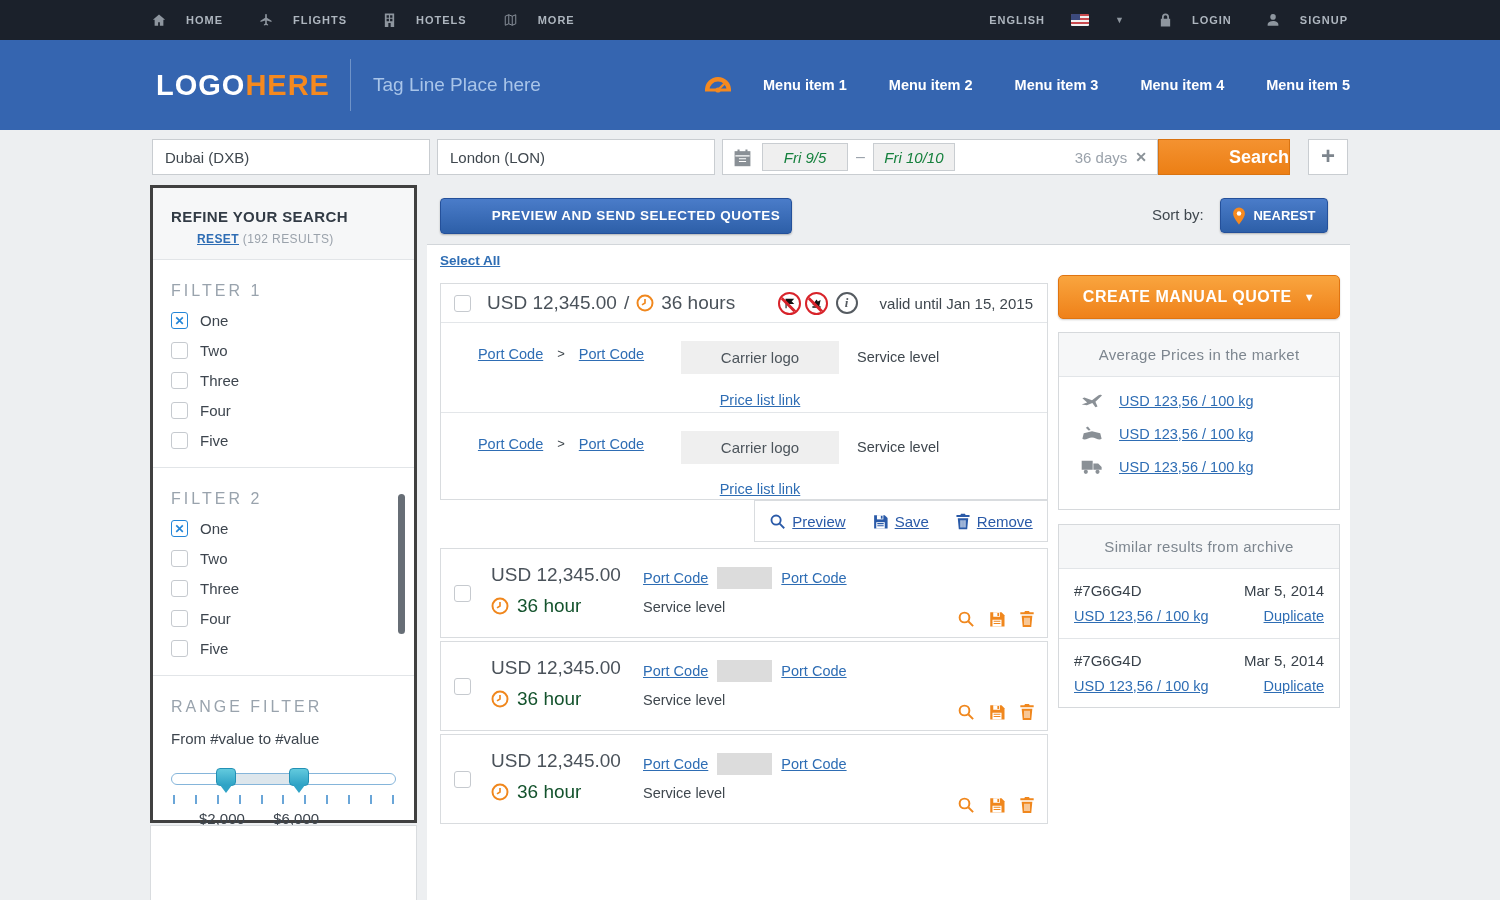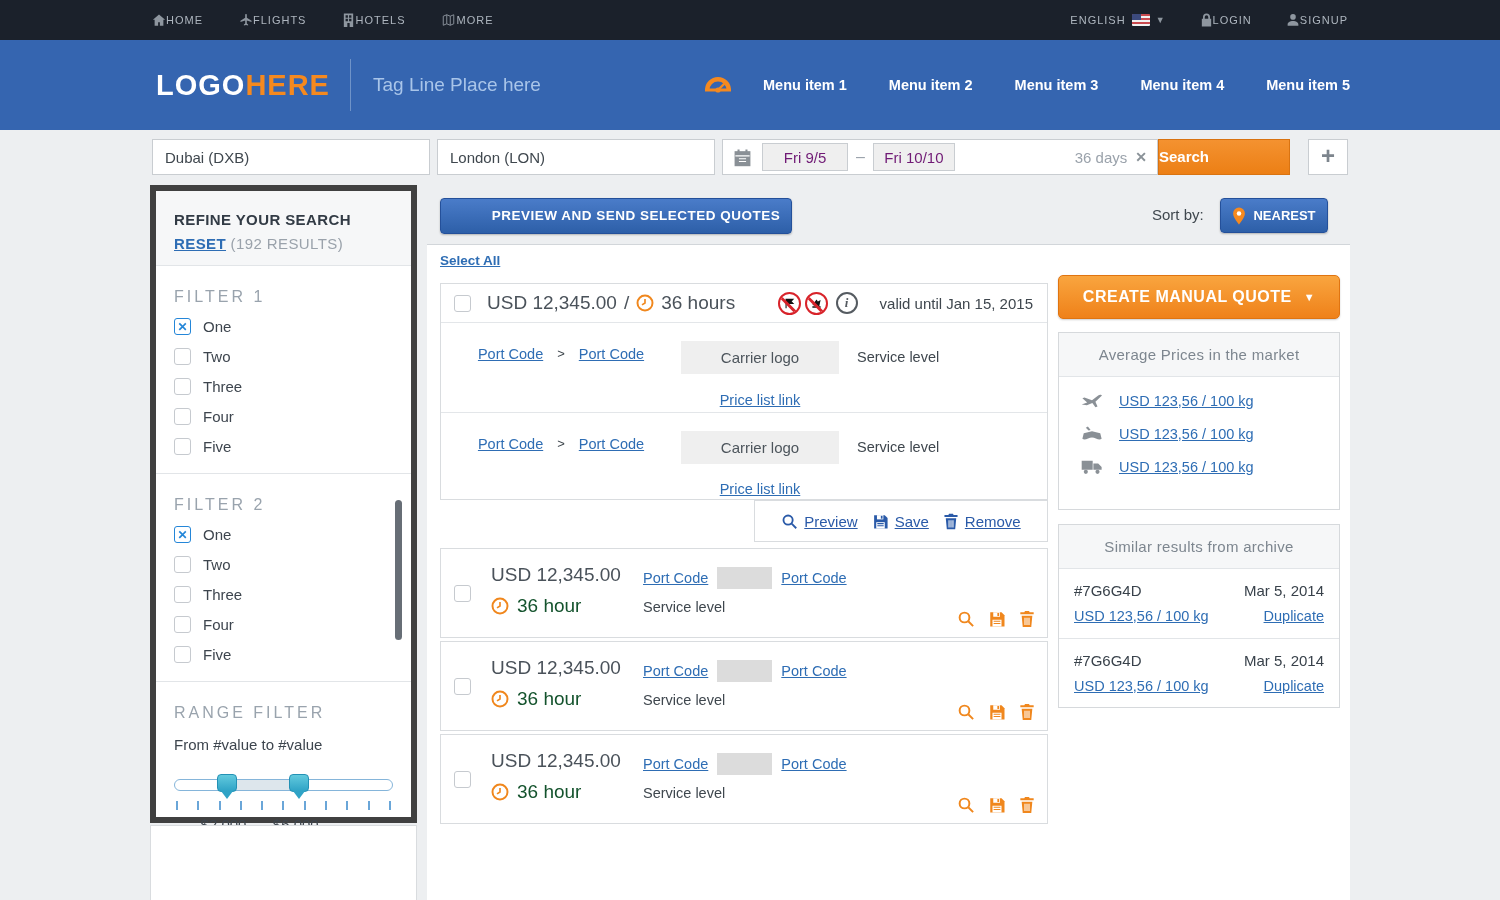--- a/index.html
+++ b/index.html
@@ -6,22 +6,22 @@
   html,body { width:1500px; height:900px; overflow:hidden; }
   body { font-family:"Liberation Sans", sans-serif; background:#edeff1; position:relative; color:#3f474e; }
   a { text-decoration:underline; color:#2e6db4; cursor:pointer; }
   svg { display:block; }
 
   
   .topbar { position:absolute; left:0; top:0; width:1500px; height:40px; background:#1b212b;
             display:flex; align-items:center; }
   .topbar-left { display:flex; align-items:center; gap:36px; margin-left:152px; }
   .topbar-right { display:flex; align-items:center; gap:34px; margin-left:auto; margin-right:152px; }
-  .topitem { display:flex; align-items:center; gap:0; color:#aeb6bf; font-size:11px;
-             letter-spacing:1px; cursor:pointer; font-weight:400;text-align:center; }
+  .topitem { display:flex; align-items:center; gap:20px; color:#aeb6bf; font-size:11px;
+             letter-spacing:1px; cursor:pointer; font-weight:700;text-align:center; }
   .topitem .ticon { color:#8e969f; }
   .flag { width:18px; height:12px; margin-left:6px; position:relative; overflow:hidden; border-radius:1px;
           background:repeating-linear-gradient(#c94a4f 0 2px,#f2f2f2 2px 4px); }
   .flag::after { content:''; position:absolute; left:0; top:0; width:9px; height:6px; background:#3c4a7d; }
   .caret { color:#8e969f; font-size:9px; margin-left:6px; }
 
   
   .header { position:absolute; left:0; top:40px; width:1500px; height:90px; background:#3565b0;
             display:flex; align-items:center; }
   .logo { margin-left:156px; font-size:29px; font-weight:700; letter-spacing:1px; cursor:pointer; }
@@ -32,38 +32,38 @@
   .menuitem { color:#ffffff; font-size:14.5px; font-weight:700; cursor:pointer; white-space:nowrap; }
   .gauge-icon { margin-right:-12px; }
 
   
   .searchrow { position:absolute; left:0; top:139px; width:1500px; height:37px; }
   .sfield { position:absolute; height:36px; background:#fff; border:1px solid #c9cdd1; font-size:15px;
             color:#3f474e; padding:0 12px; }
   .datewrap { position:absolute; left:722px; top:0; width:436px; height:36px; background:#fff;
               border:1px solid #c9cdd1; display:flex; align-items:center; padding:0 10px; }
   .datebox { background:#efefef; border:1px solid #c9cdd1; height:28px; display:flex; align-items:center;
-             justify-content:center; font-size:15px; color:#701a75; cursor:pointer; }
+             justify-content:center; font-size:15px; color:#15803d; cursor:pointer;font-style:italic; }
   .duration { margin-left:auto; color:#9aa2ab; font-size:15px; display:flex; align-items:center; gap:8px; }
   .dur-x { color:#8a9298; font-weight:700; font-size:14px; cursor:pointer; }
   .search-btn { position:absolute; left:1158px; top:0; width:132px; height:36px;
                 background:linear-gradient(#f49230,#ec7f15); border:1px solid #d97311; color:#fff;
-                font-size:15px; font-weight:700; text-align:left; line-height:34px; cursor:pointer; }
+                font-size:18px; font-weight:700; text-align:right; line-height:34px; cursor:pointer; }
   .plus-btn { position:absolute; left:1308px; top:0; width:40px; height:36px; background:#fff;
               border:1px solid #c9cdd1; color:#7d858d; font-size:24px; font-weight:700; text-align:center;
               line-height:32px; cursor:pointer; }
 
   
   .sidebar { position:absolute; left:150px; top:185px; width:267px; height:638px; background:#fff;
-             border:6px solid #404040; }
+             border:3px solid #404040; }
   .sidebar2 { position:absolute; left:150px; top:825px; width:267px; height:80px; background:#fff;
               border:1px solid #d9dcdf; }
   .sb-head { background:#f6f7f8; border-bottom:1px solid #e2e5e8; padding:20px 18px 13px 18px; }
   .sb-title { font-size:15px; font-weight:700; color:#323b45; letter-spacing:0.4px; }
-  .sb-reset { margin-top:7px; font-size:15px; color:#9aa2ab; letter-spacing:0.4px; }
+  .sb-reset { margin-top:7px; font-size:12px; color:#9aa2ab; letter-spacing:0.4px;margin-left:26px; }
   .sb-reset a { text-decoration:underline; font-weight:700; }
   .filter-title { font-size:16px; color:#99a3ad; letter-spacing:3px; margin:22px 18px 12px 18px; }
   .opt { display:flex; align-items:center; gap:12px; margin:0 18px 13px 18px; cursor:pointer;text-align:center; }
   .cb { width:17px; height:17px; border:1px solid #c6cacf; border-radius:3px; background:#fff;
         display:flex; align-items:center; justify-content:center; }
   .cb.checked { border-color:#2486d8; }
   .cb.checked::after { content:'\2715'; color:#2486d8; font-size:12px; font-weight:700; line-height:1; }
   .opt-label { font-size:15px; color:#3d454e; }
   .sb-divider { border-top:1px solid #e2e5e8; margin:18px 0 0 0; }
   .filter-scroll { position:relative; }
@@ -115,21 +115,21 @@
   .leg + .leg { border-top:1px solid #e3e6e9; }
   .leg-ports { display:flex; justify-content:center; align-items:flex-start; gap:14px; font-size:14.5px;
                padding-top:5px; }
   .leg-gt { color:#3f474e; font-size:13px; }
   .carrier-box { width:158px; height:33px; background:#efefef; color:#4d555c; font-size:15px;
                  display:flex; align-items:center; justify-content:center; }
   .leg-service { font-size:14.5px; color:#3f474e; padding:8px 0 0 18px; }
   .pricelist { grid-column:2; text-align:center; font-size:14.5px; margin-top:13px; }
   .qfoot { position:absolute; left:754px; top:500px; width:294px; height:42px; background:#fff;
            border:1px solid #d9dcdf; border-top:1px solid #d9dcdf; display:flex; align-items:center;
-           justify-content:center; gap:14px; }
+           justify-content:center; gap:26px; }
   .action-link { display:flex; align-items:center; gap:6px; font-size:15px; color:#2a5aa8; cursor:pointer; }
   .action-link span { text-decoration:underline; }
 
   
   .rrow { position:absolute; left:440px; width:608px; height:90px; background:#fff; border:1px solid #d9dcdf; }
   .rrow .cb { position:absolute; left:13px; top:36px; }
   .r-price { position:absolute; left:50px; top:15px; font-size:19px; color:#4a525a; }
   .r-dur { position:absolute; left:50px; top:46px; font-size:19px; color:#14532d; display:flex;
            align-items:center; gap:8px; }
   .r-ports { position:absolute; left:202px; top:18px; display:flex; align-items:center; gap:9px;

